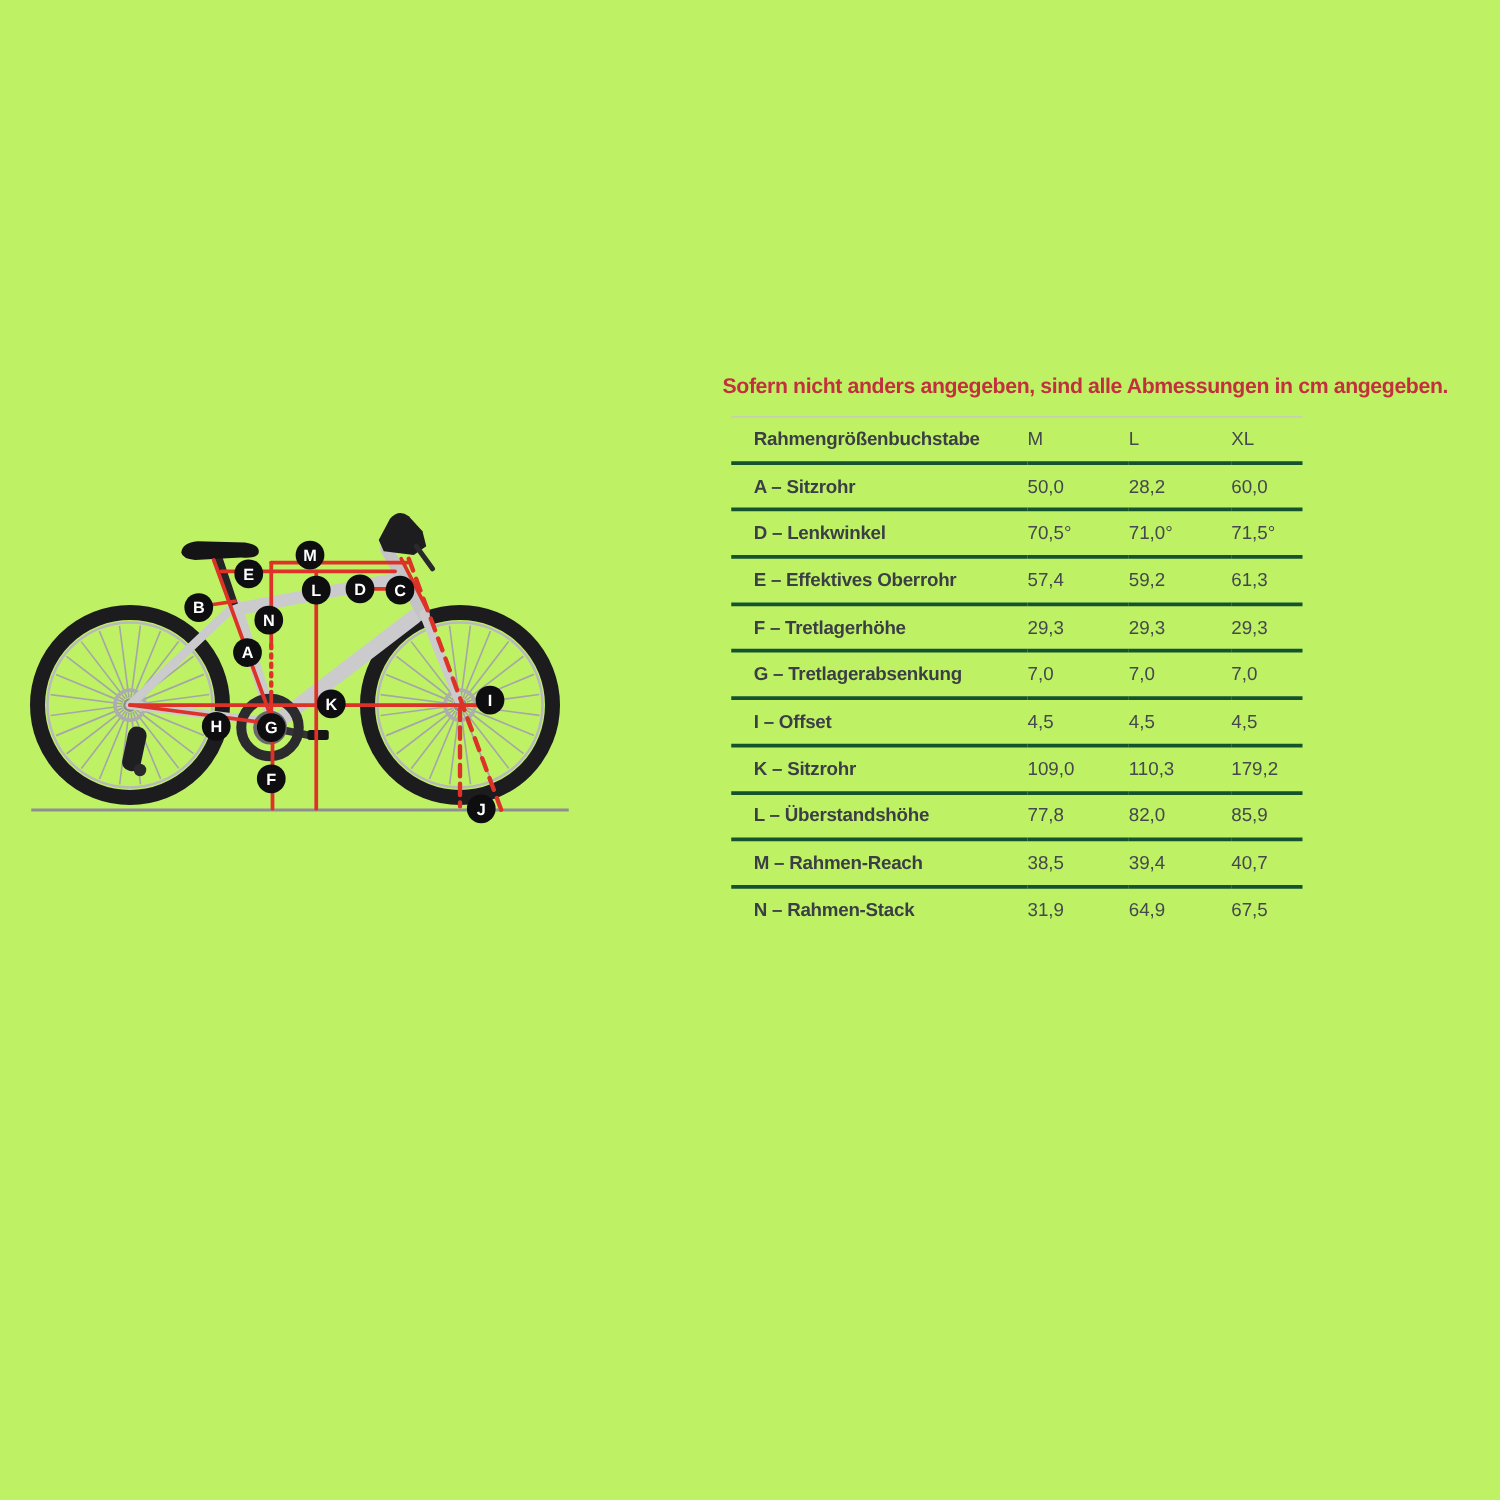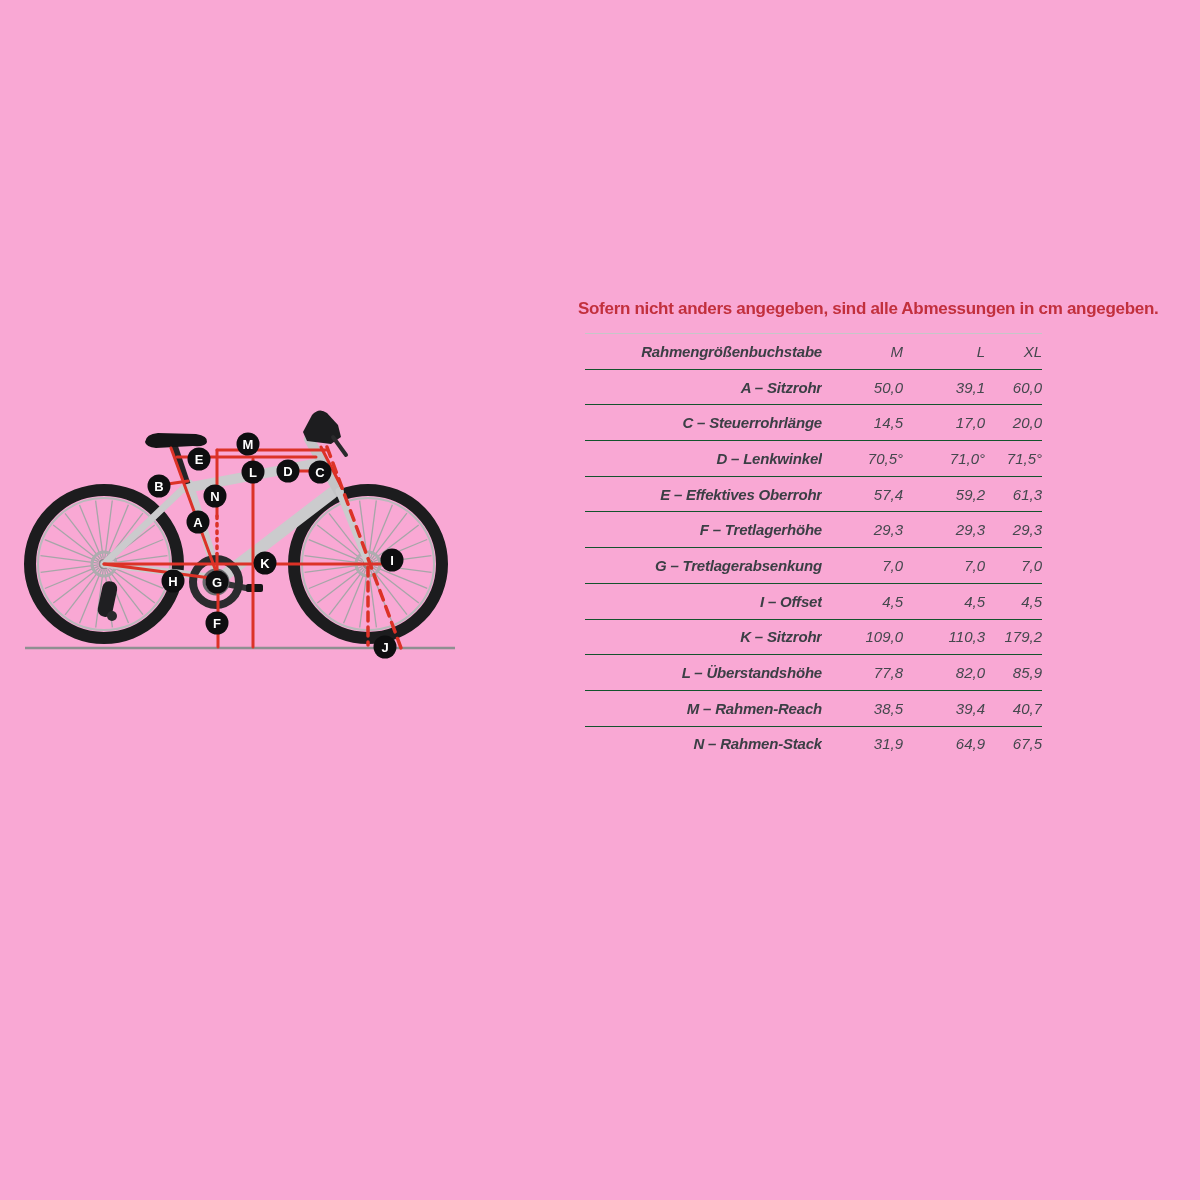--- a/index.html
+++ b/index.html
@@ -1,34 +1,34 @@
 <!DOCTYPE html>
 <html><head>
 <meta charset="utf-8">
 <style>
   html,body{margin:0;padding:0;background:#ffffff;}
-  .canvas{position:relative;width:1200px;height:1200px;background:#f9a8d4;overflow:hidden;
+  .canvas{position:relative;width:1200px;height:1200px;background:#bef264;overflow:hidden;
           font-family:"Liberation Sans","DejaVu Sans",sans-serif;}
 
   
   .note{position:absolute;left:578px;top:299px;width:640px;white-space:nowrap;
         font-size:17px;font-weight:700;letter-spacing:-0.3px;color:#c2303d;}
 
   
   .geo-table{position:absolute;left:585px;top:333px;width:457px;
              border-collapse:collapse;table-layout:fixed;
              font-size:15px;color:#45484e;}
   .geo-table col.c-label{width:237px;}
   .geo-table col.c-m{width:81px;}
   .geo-table col.c-l{width:82px;}
   .geo-table col.c-xl{width:57px;}
   .geo-table thead tr{border-top:1px solid #c6c6c8;}
-  .geo-table tbody tr{border-top:1px solid #14532d;}
-  .geo-table th,.geo-table td{height:34.7px;padding:0;text-align:right;vertical-align:middle;
-                              font-weight:400;white-space:nowrap;overflow:hidden;font-style:italic;}
+  .geo-table tbody tr{border-top:3px solid #14532d;}
+  .geo-table th,.geo-table td{height:34.7px;padding:0;text-align:left;vertical-align:middle;
+                              font-weight:400;white-space:nowrap;overflow:hidden;}
   .geo-table th{font-weight:700;color:#3b3f45;padding-left:18px;letter-spacing:-0.2px;}
   .geo-table thead td{color:#45484e;}
 
   
   .bike{position:absolute;left:0px;top:385px;}
   .bike .spokes line{stroke:#a6a6a8;stroke-width:1.3;}
   .bike .marker text{font-family:"Liberation Sans","DejaVu Sans",sans-serif;
                      font-size:13px;font-weight:700;fill:#ffffff;text-anchor:middle;}
 </style>
 </head>
@@ -221,28 +221,22 @@
         <th>Rahmengrößenbuchstabe</th>
         <td>M</td>
         <td>L</td>
         <td>XL</td>
       </tr>
     </thead>
     <tbody>
         <tr>
           <th>A – Sitzrohr</th>
           <td>50,0</td>
-          <td>39,1</td>
+          <td>28,2</td>
           <td>60,0</td>
-        </tr>
-        <tr>
-          <th>C – Steuerrohrlänge</th>
-          <td>14,5</td>
-          <td>17,0</td>
-          <td>20,0</td>
         </tr>
         <tr>
           <th>D – Lenkwinkel</th>
           <td>70,5°</td>
           <td>71,0°</td>
           <td>71,5°</td>
         </tr>
         <tr>
           <th>E – Effektives Oberrohr</th>
           <td>57,4</td>

